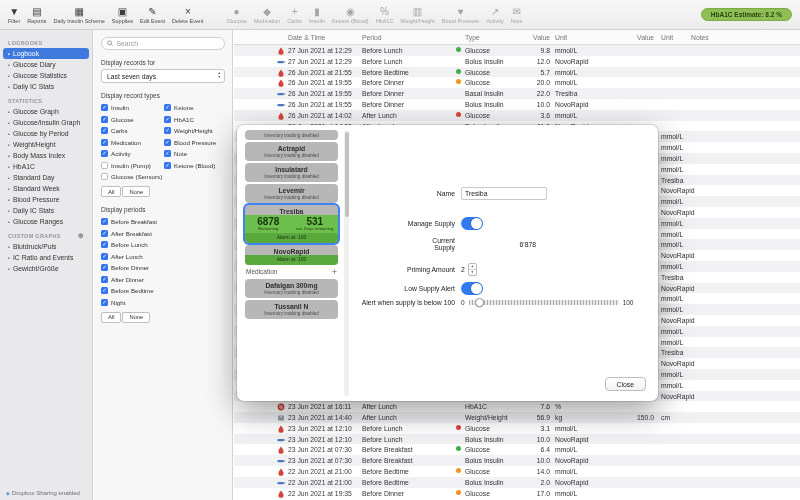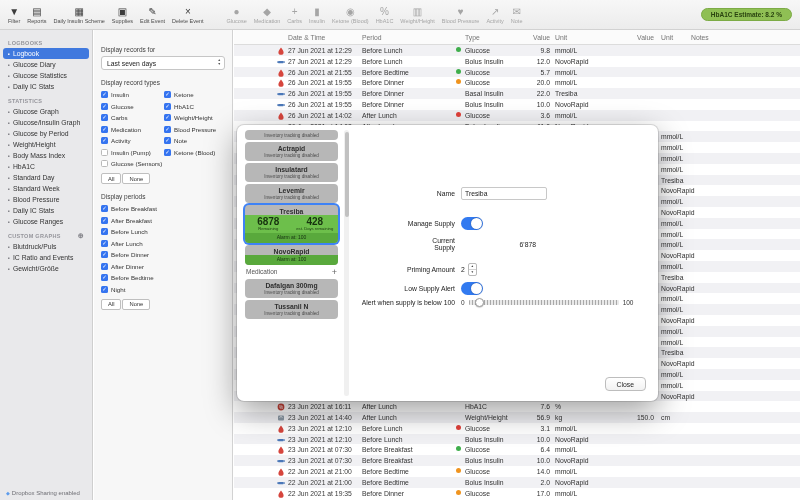--- a/index.html
+++ b/index.html
@@ -291,20 +291,27 @@
           <span>Gewicht/Größe</span>
         </div>
       </div>
     <div class="side-footer">
       <span class="di">◆</span>
       <span>Dropbox Sharing enabled</span>
     </div>
   </div>
 
   <div id="filterpanel">
+    <div class="search">
+      <svg width="7" height="7" viewBox="0 0 10 10">
+          <circle cx="4" cy="4" r="3" fill="none" stroke="#8e8e93" stroke-width="1.4"></circle>
+          <line x1="6.3" y1="6.3" x2="9" y2="9" stroke="#8e8e93" stroke-width="1.4"></line>
+        </svg>
+      <input class="sinput" placeholder="Search" style="">
+    </div>
     <div class="flabel">Display records for</div>
     <div class="popup">
       <span>Last seven days</span>
       <span class="chev">
           <span>▲</span>
           <span>▼</span>
         </span>
     </div>
     <div class="flabel">Display record types</div>
     <div class="cbgrid" id="typegrid">
@@ -744,21 +751,21 @@
     <div class="st">Inventory tracking disabled</div>
         </div>
         <div class="sitem selring">
     <div class="nm">Tresiba</div>
     <div class="sbody">
       <div class="scol">
               <div class="snum">6878</div>
               <div class="ssub">Remaining</div>
             </div>
       <div class="scol">
-              <div class="snum">428</div>
+              <div class="snum">531</div>
               <div class="ssub">est. Days remaining</div>
             </div>
     </div>
     <div class="salarm">Alarm at: 100</div>
         </div>
         <div class="sitem">
     <div class="nm">NovoRapid</div>
     <div class="salarm">Alarm at: 100</div>
         </div>
         <div class="medhdr">

